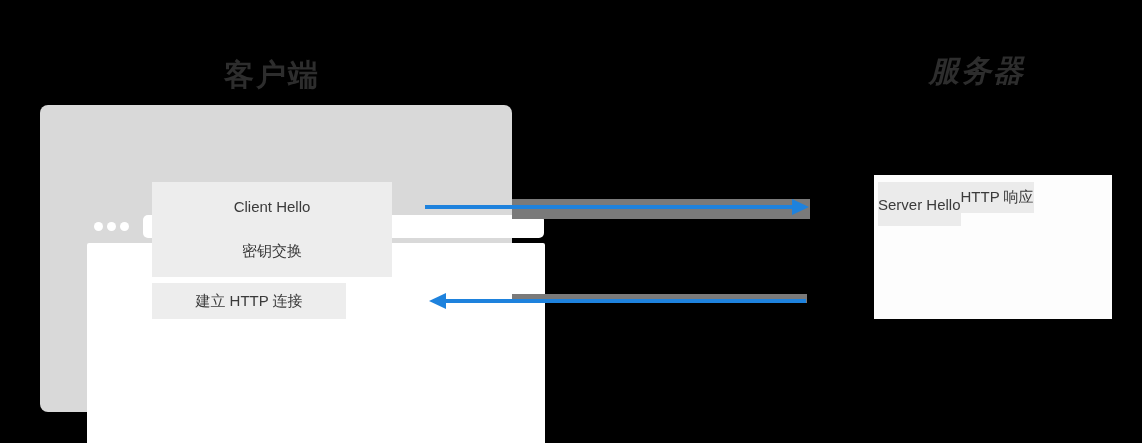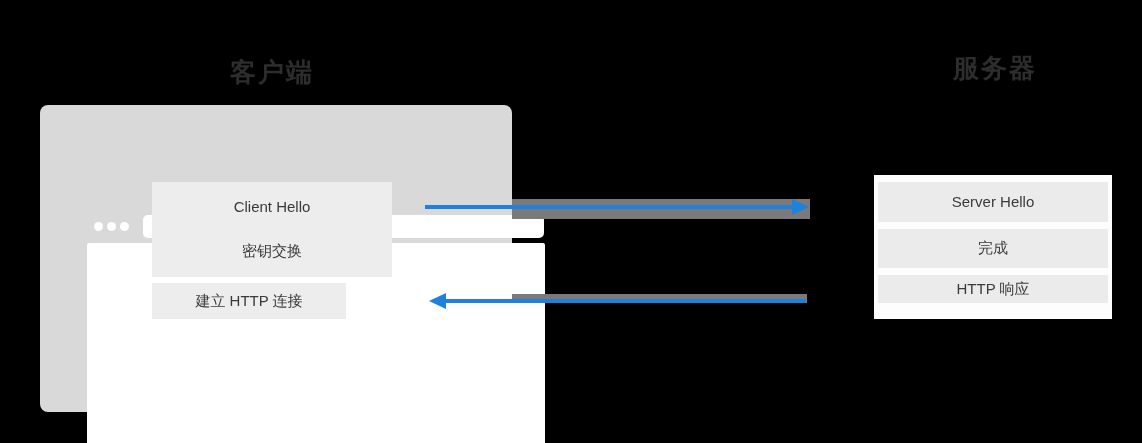--- a/index.html
+++ b/index.html
@@ -2,25 +2,25 @@
 <html><head>
 <meta charset="utf-8">
 <style>
   html,body{margin:0;padding:0;background:#000;}
   #stage{
     position:relative;width:1142px;height:443px;background:#000;overflow:hidden;
     font-family:"Liberation Sans","DejaVu Sans",sans-serif;
   }
   
   .top-label{
-    position:absolute;text-align:center;font-size:26px;font-weight:700;
+    position:absolute;text-align:center;font-size:30px;font-weight:700;
     color:#2d2d2d;letter-spacing:2px;
   }
   #client-label{left:152px;top:55px;width:240px;}
-  #server-label{left:890px;top:51px;width:210px;}
+  #server-label{left:872px;top:51px;width:210px;font-style:italic;}
 
   
   #browser{
     position:absolute;left:40px;top:105px;width:472px;height:307px;
     background:#d9d9d9;border-radius:8px;
   }
   .dot{position:absolute;top:117px;width:9px;height:9px;border-radius:50%;background:#fff;}
   #dot1{left:54px;}#dot2{left:67px;}#dot3{left:80px;}
   #url-bar{
     position:absolute;left:103px;top:110px;width:401px;height:23px;
@@ -62,21 +62,21 @@
   #head-response{
     left:429px;top:293px;
     border-top:8px solid transparent;border-bottom:8px solid transparent;
     border-right:17px solid #1e82dd;
   }
 
   
   #server-panel{
     position:absolute;left:874px;top:175px;width:238px;height:144px;
     background:#fdfdfd;box-sizing:border-box;
-    display:flex;flex-direction:column;justify-content:flex-start;
+    display:flex;flex-direction:row;justify-content:flex-start;
     padding:7px 4px 4px 4px;
   }
   .srv-row{
     background:#ebebeb;color:#3a3a3a;font-size:15px;
     display:flex;justify-content:center;align-items:center;
     height:44px;margin-bottom:7px;
   }
   .srv-row.short{height:31px;margin-bottom:12px;}
 </style>
 </head>
@@ -107,17 +107,16 @@
   <div id="band-request" class="band"></div>
   <div id="line-request" class="arrow-line"></div>
   <div id="head-request" class="arrow-head"></div>
 
   <div id="band-response" class="band"></div>
   <div id="line-response" class="arrow-line"></div>
   <div id="head-response" class="arrow-head"></div>
 
   <div id="server-panel">
     <div class="srv-row">Server Hello</div>
-    <div class="srv-row">完成</div>
     <div class="srv-row short">HTTP 响应</div>
   </div>
 
 </div>
 
 </body></html>

